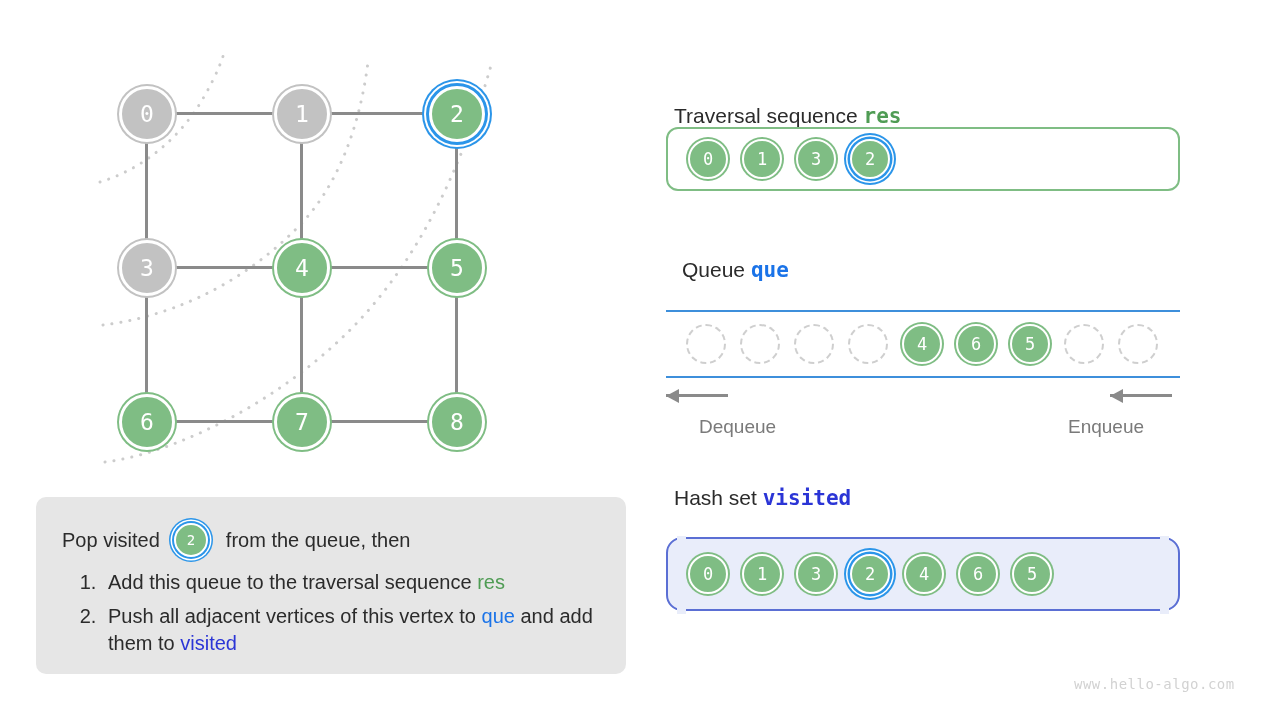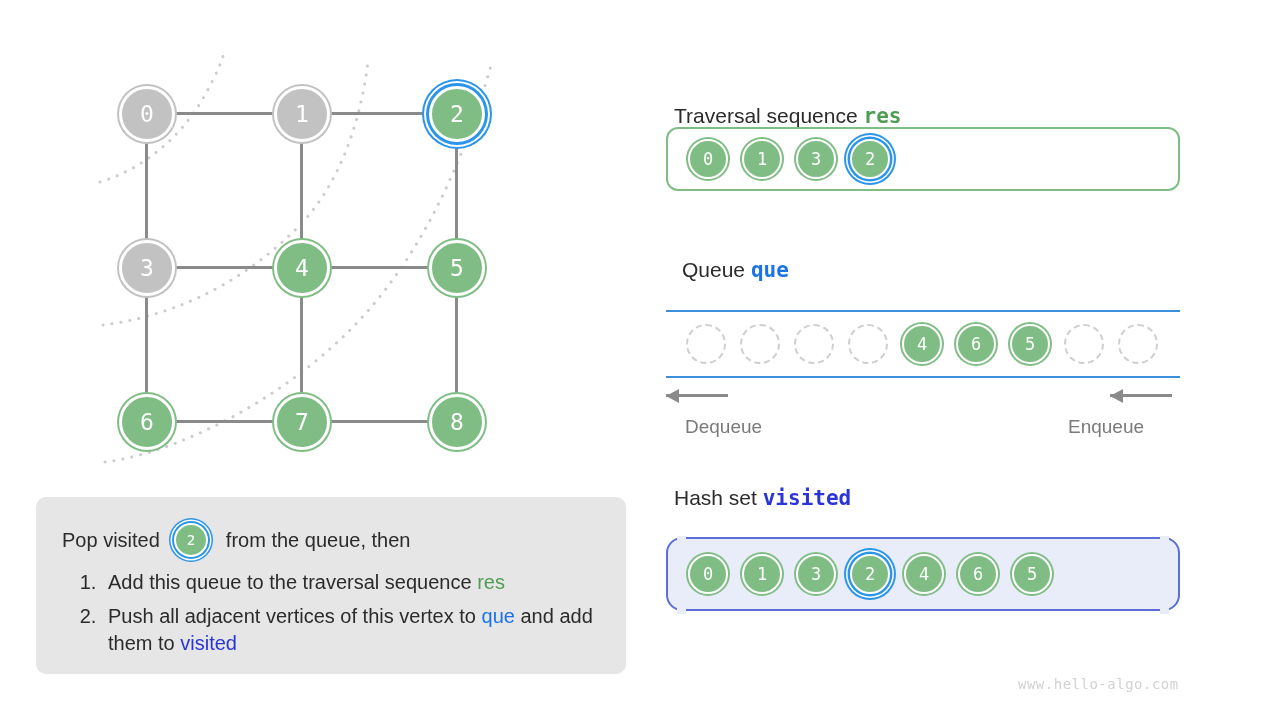--- a/index.html
+++ b/index.html
@@ -131,21 +131,21 @@
     box-sizing: border-box;
     background: #f7f7f7;
     border: 2px solid #d8d8d8;
     border-radius: 10px;
     display: flex; align-items: center; justify-content: center;
     font-family: "DejaVu Sans Mono", monospace;
     font-weight: bold; font-size: 23px; color: #8c8c8c;
     letter-spacing: 1px;
   }
   #watermark {
-    position: absolute; left: 1018px; top: 676px;
+    position: absolute; left: 1074px; top: 676px;
     font-family: "DejaVu Sans Mono", monospace;
     font-size: 14px; color: #d2d2d2; letter-spacing: 0.5px;
   }
 </style>
 </head>
 <body>
 
 <div id="root">
 
   <div id="graph" style="position:absolute;left:0;top:0;width:640px;height:500px;">
@@ -256,21 +256,21 @@
   </div>
 
   <div class="arrow-wrap" style="left:666px;width:62px;">
     <div class="arrow-line"></div>
     <div class="arrow-head"></div>
   </div>
   <div class="arrow-wrap" style="left:1110px;width:62px;">
     <div class="arrow-line"></div>
     <div class="arrow-head"></div>
   </div>
-  <div class="arrow-label" style="left:685px;">Dequeue</div>
+  <div class="arrow-label" style="left:699px;">Dequeue</div>
   <div class="arrow-label" style="left:1068px;">Enqueue</div>
 
   <div class="panel-title" style="left:674px;top:486px;">
     <span>Hash set</span>
     <span class="mono mono-indigo">visited</span>
   </div>
   <div id="set-box">
     <div class="node cell green" style="left:20px;top:15px;">
         <span class="lbl">0</span>
       </div>

